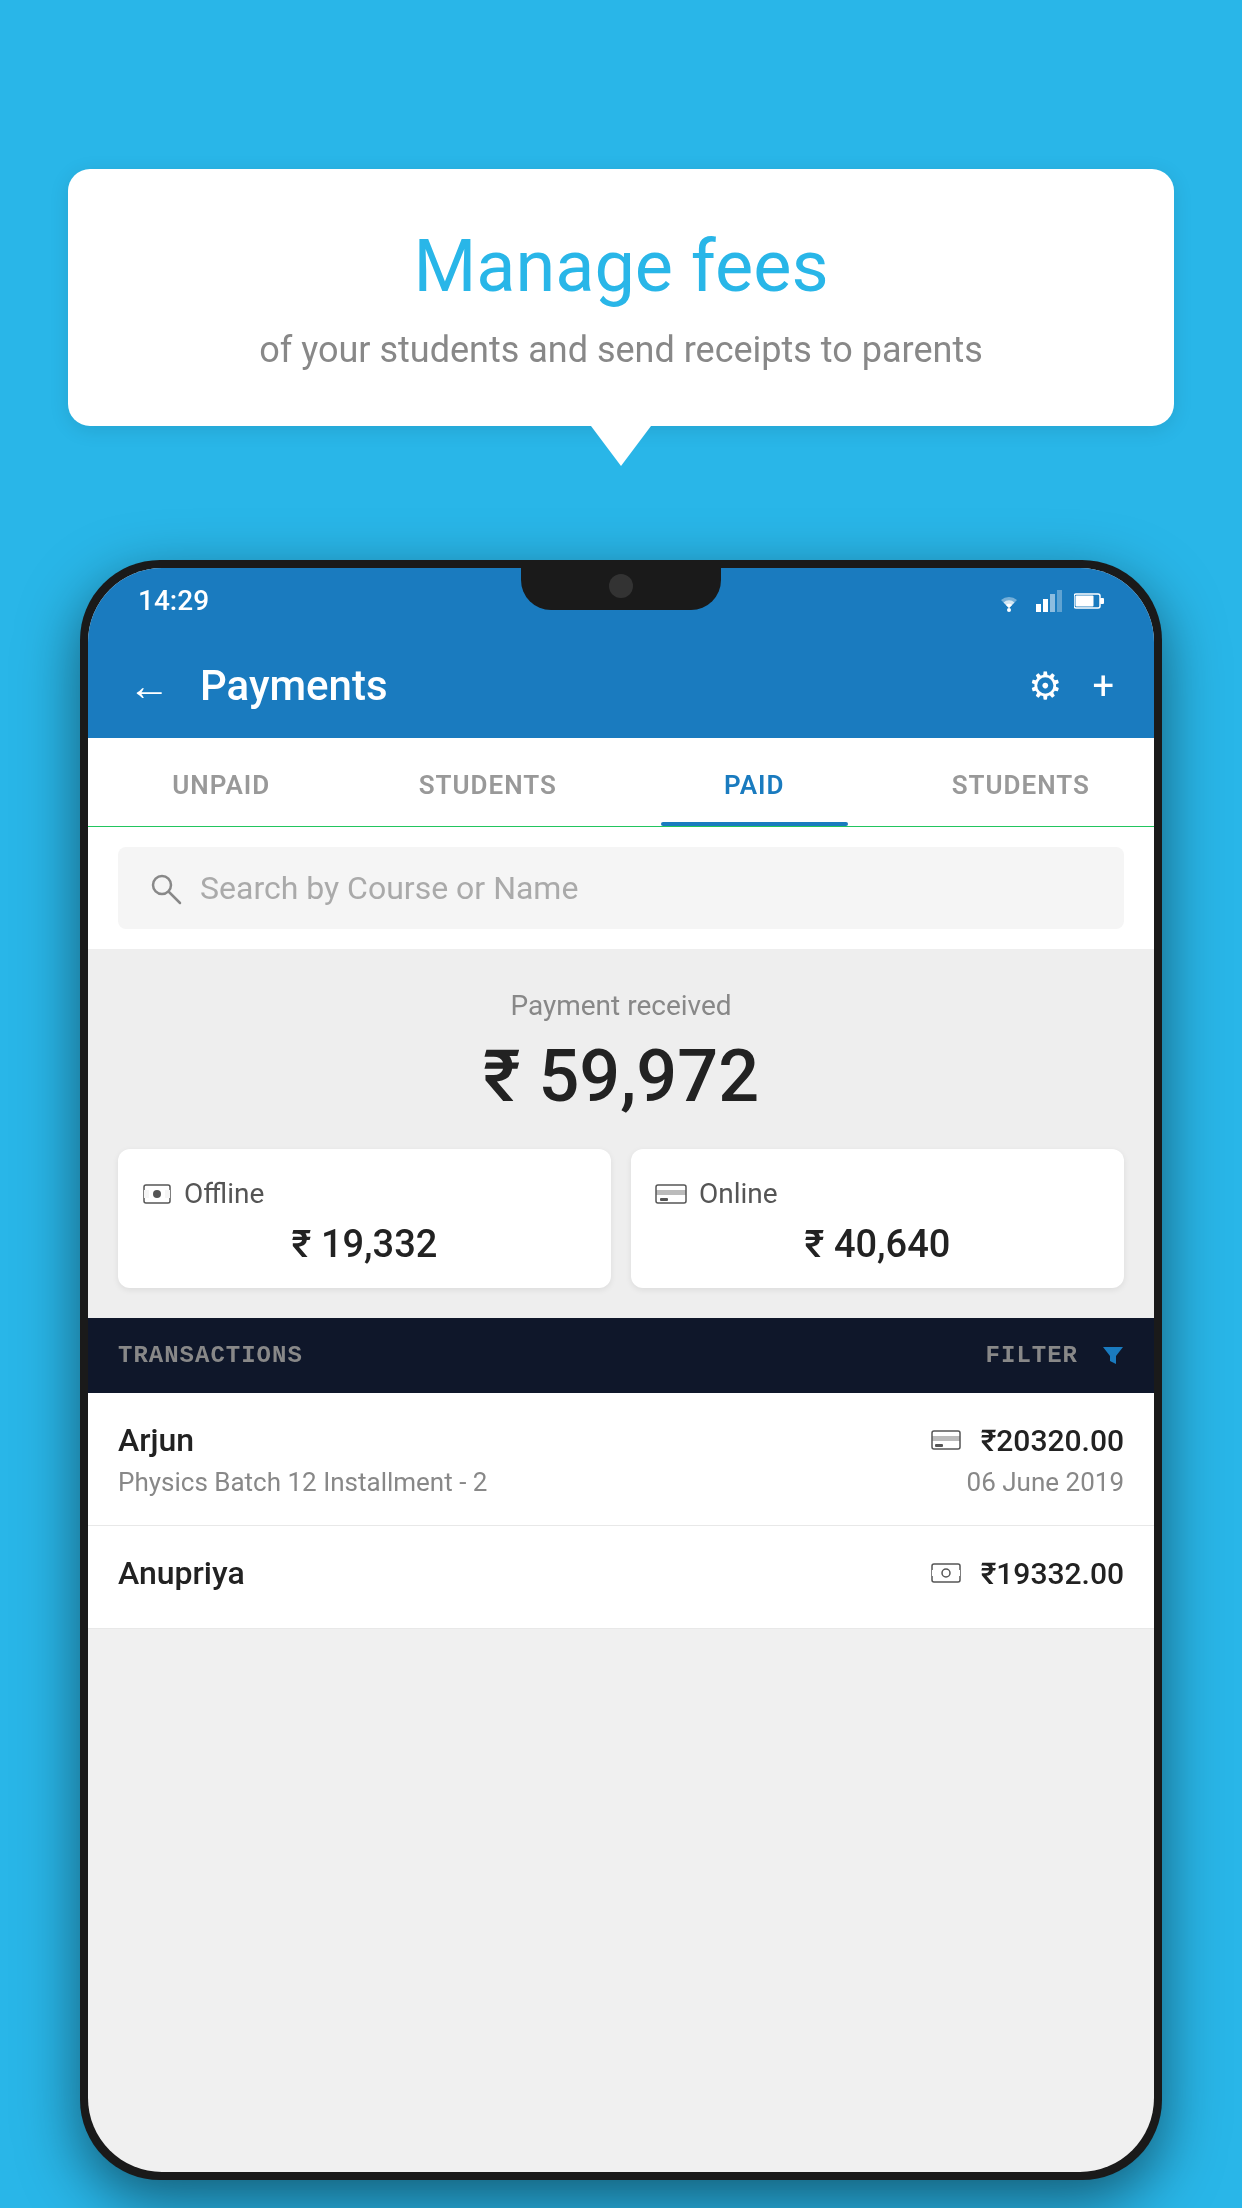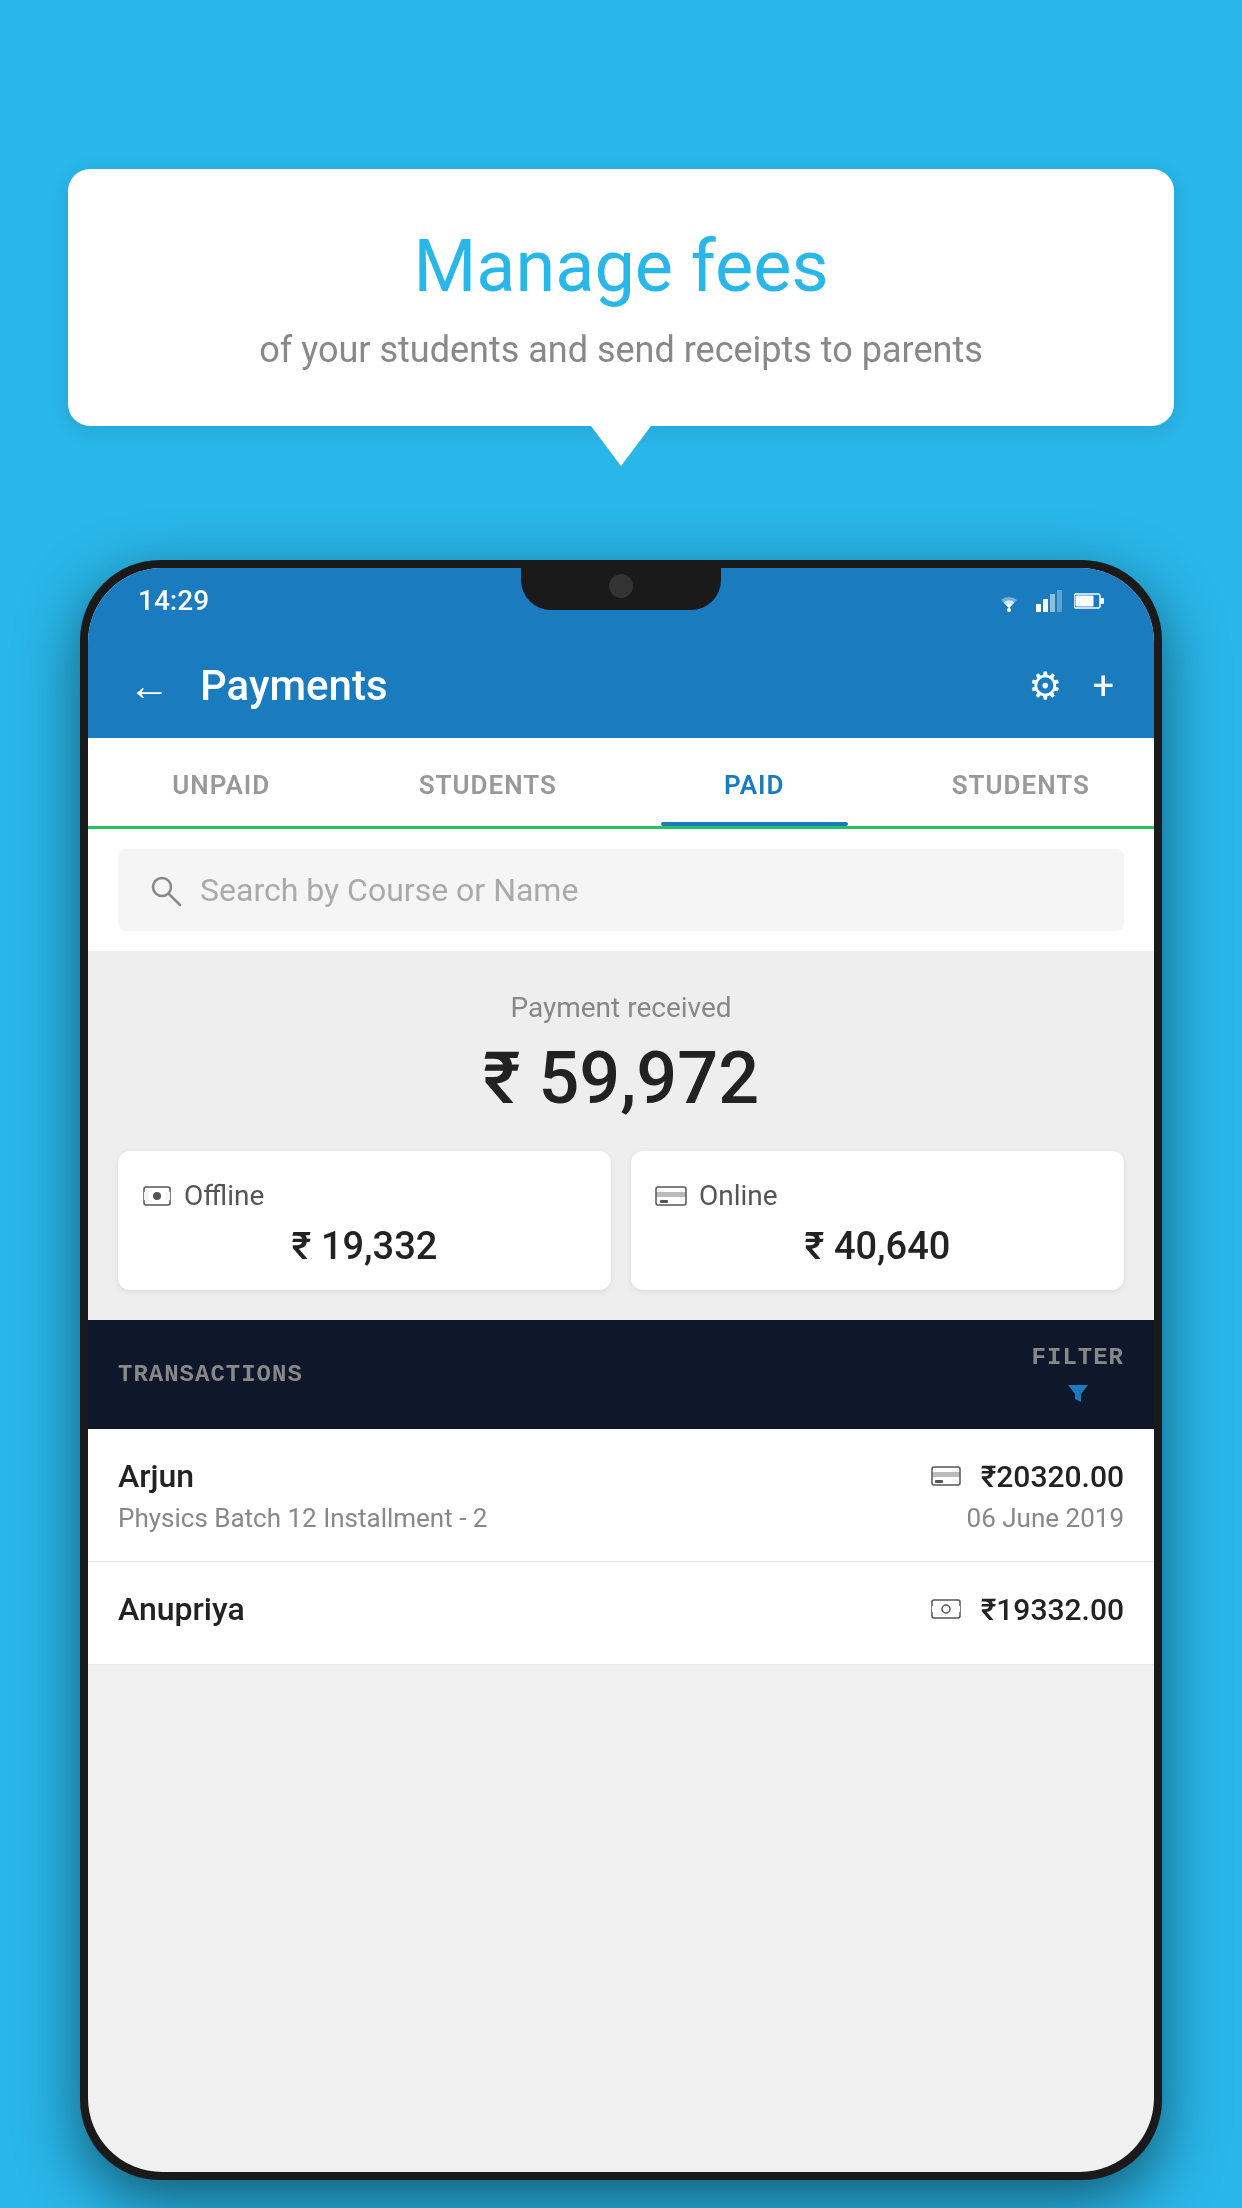--- a/index.html
+++ b/index.html
@@ -165,21 +165,21 @@
 
     .app-bar-icon {
       color: white;
       font-size: 38px;
     }
 
     
     .tabs-container {
       background: white;
       display: flex;
-      border-bottom: 3px solid #22c55e;
+      border-bottom: 1px solid #22c55e;
     }
 
     .tab {
       flex: 1;
       text-align: center;
       padding: 32px 10px 26px;
       font-size: 26px;
       font-weight: 600;
       color: #999;
       letter-spacing: 1px;
@@ -288,22 +288,21 @@
     .transactions-label {
       font-size: 24px;
       color: #888;
       font-weight: 600;
       letter-spacing: 1px;
     }
 
     .filter-section {
       display: flex;
       align-items: center;
-      gap: 12px;
-      flex-direction: column;
+      gap: 24px;
     }
 
     .filter-label {
       font-size: 24px;
       color: #888;
       font-weight: 600;
       letter-spacing: 1px;
     }
 
     

